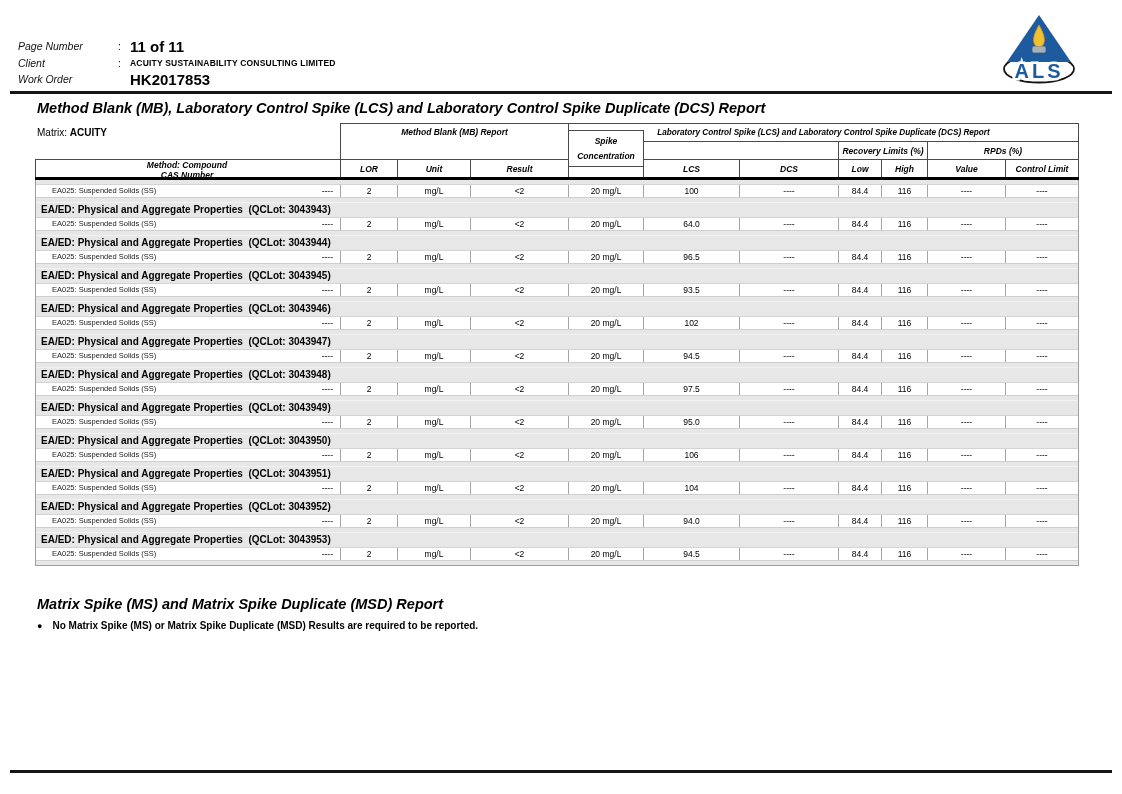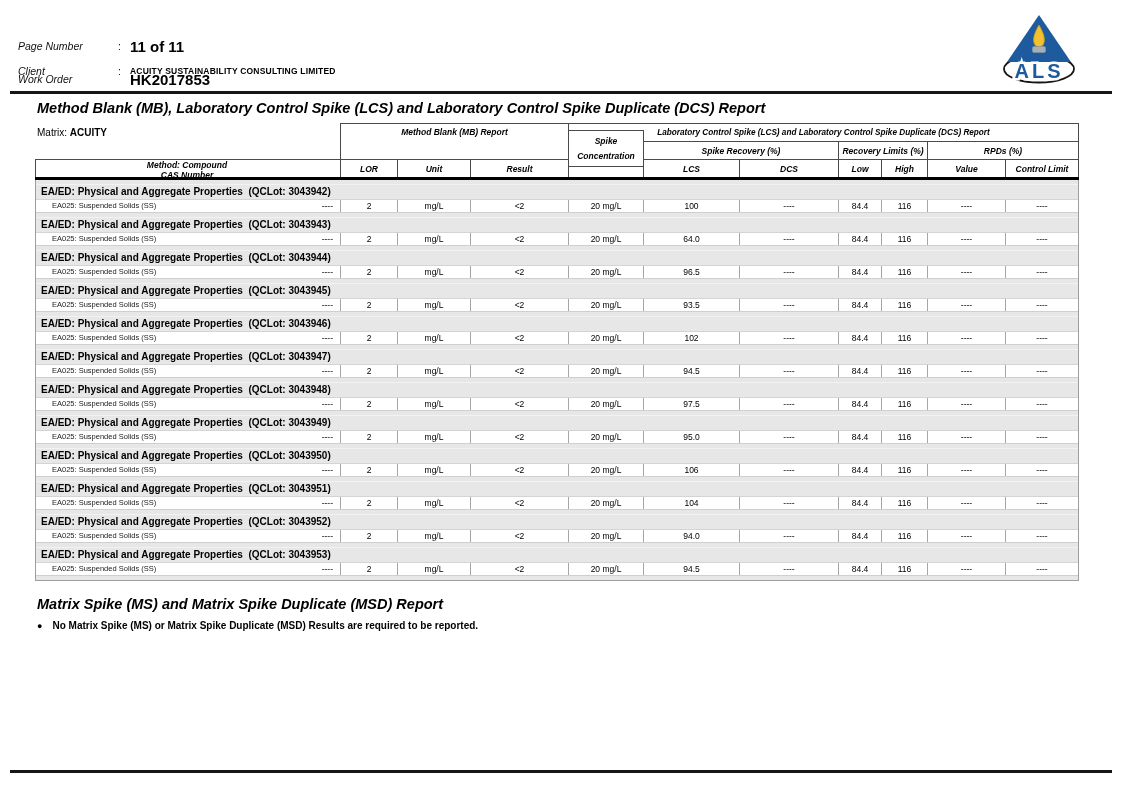--- a/index.html
+++ b/index.html
@@ -61,21 +61,21 @@
 </head>
 <body>
 
 <div id="page">
 
   <div class="hrow" style="top:39px;">
     <span class="hlabel">Page Number</span>
     <span class="hcolon">:</span>
     <span class="hval">11 of 11</span>
   </div>
-  <div class="hrow" style="top:64px;">
+  <div class="hrow" style="top:56px;">
     <span class="hlabel">Client</span>
     <span class="hcolon">:</span>
     <span class="hval small">ACUITY SUSTAINABILITY CONSULTING LIMITED</span>
   </div>
   <div class="hrow" style="top:72px;">
     <span class="hlabel">Work Order</span>
     <span class="hcolon"></span>
     <span class="hval">HK2017853</span>
   </div>
 
@@ -95,21 +95,20 @@
     <b>ACUITY</b>
   </div>
 
   <div class="hdr hdr-top" style="left:340px;top:123px;width:229px;height:37px;">Method Blank (MB) Report</div>
   <div class="hdr" style="left:568px;top:123px;width:511px;height:19px;font-size:8.2px;">Laboratory Control Spike (LCS) and Laboratory Control Spike Duplicate (DCS) Report</div>
 
   <div class="hdr hdr-2line" style="left:568px;top:130px;width:76px;height:37px;">
     <span>Spike</span>
     <span>Concentration</span>
   </div>
-  <div class="hdr" style="left:643px;top:141px;width:196px;height:19px;">Spike Recovery (%)</div>
   <div class="hdr" style="left:838px;top:141px;width:90px;height:19px;">Recovery Limits (%)</div>
   <div class="hdr" style="left:927px;top:141px;width:152px;height:19px;">RPDs (%)</div>
 
   <div class="hdr hdr-left" style="left:35px;top:159px;width:306px;height:19px;flex-direction:column;">
     <span>Method: Compound</span>
     <span>CAS Number</span>
   </div>
   <div class="hdr" style="left:340px;top:159px;width:58px;height:19px;">LOR</div>
   <div class="hdr" style="left:397px;top:159px;width:74px;height:19px;">Unit</div>
   <div class="hdr" style="left:470px;top:159px;width:99px;height:19px;">Result</div>
@@ -118,23 +117,20 @@
   <div class="hdr" style="left:838px;top:159px;width:44px;height:19px;">Low</div>
   <div class="hdr" style="left:881px;top:159px;width:47px;height:19px;">High</div>
   <div class="hdr" style="left:927px;top:159px;width:79px;height:19px;">Value</div>
   <div class="hdr" style="left:1005px;top:159px;width:74px;height:19px;">Control Limit</div>
 
   <div class="thickline"></div>
 
   <div id="qc-table-body">
     <div class="qc-block">
       <div class="block-spacer"></div>
-      <div class="group-row">
-        <span class="group-text">EA/ED: Physical and Aggregate Properties  (QCLot: 3043942)</span>
-      </div>
       <div class="data-row">
         <span class="cell cell-compound">EA025: Suspended Solids (SS)</span>
         <span class="cell cell-cas">----</span>
         <span class="cell cell-lor vline">2</span>
         <span class="cell cell-unit vline">mg/L</span>
         <span class="cell cell-result vline">&lt;2</span>
         <span class="cell cell-spike vline">20 mg/L</span>
         <span class="cell cell-lcs vline">100</span>
         <span class="cell cell-dcs vline">----</span>
         <span class="cell cell-low vline">84.4</span>

